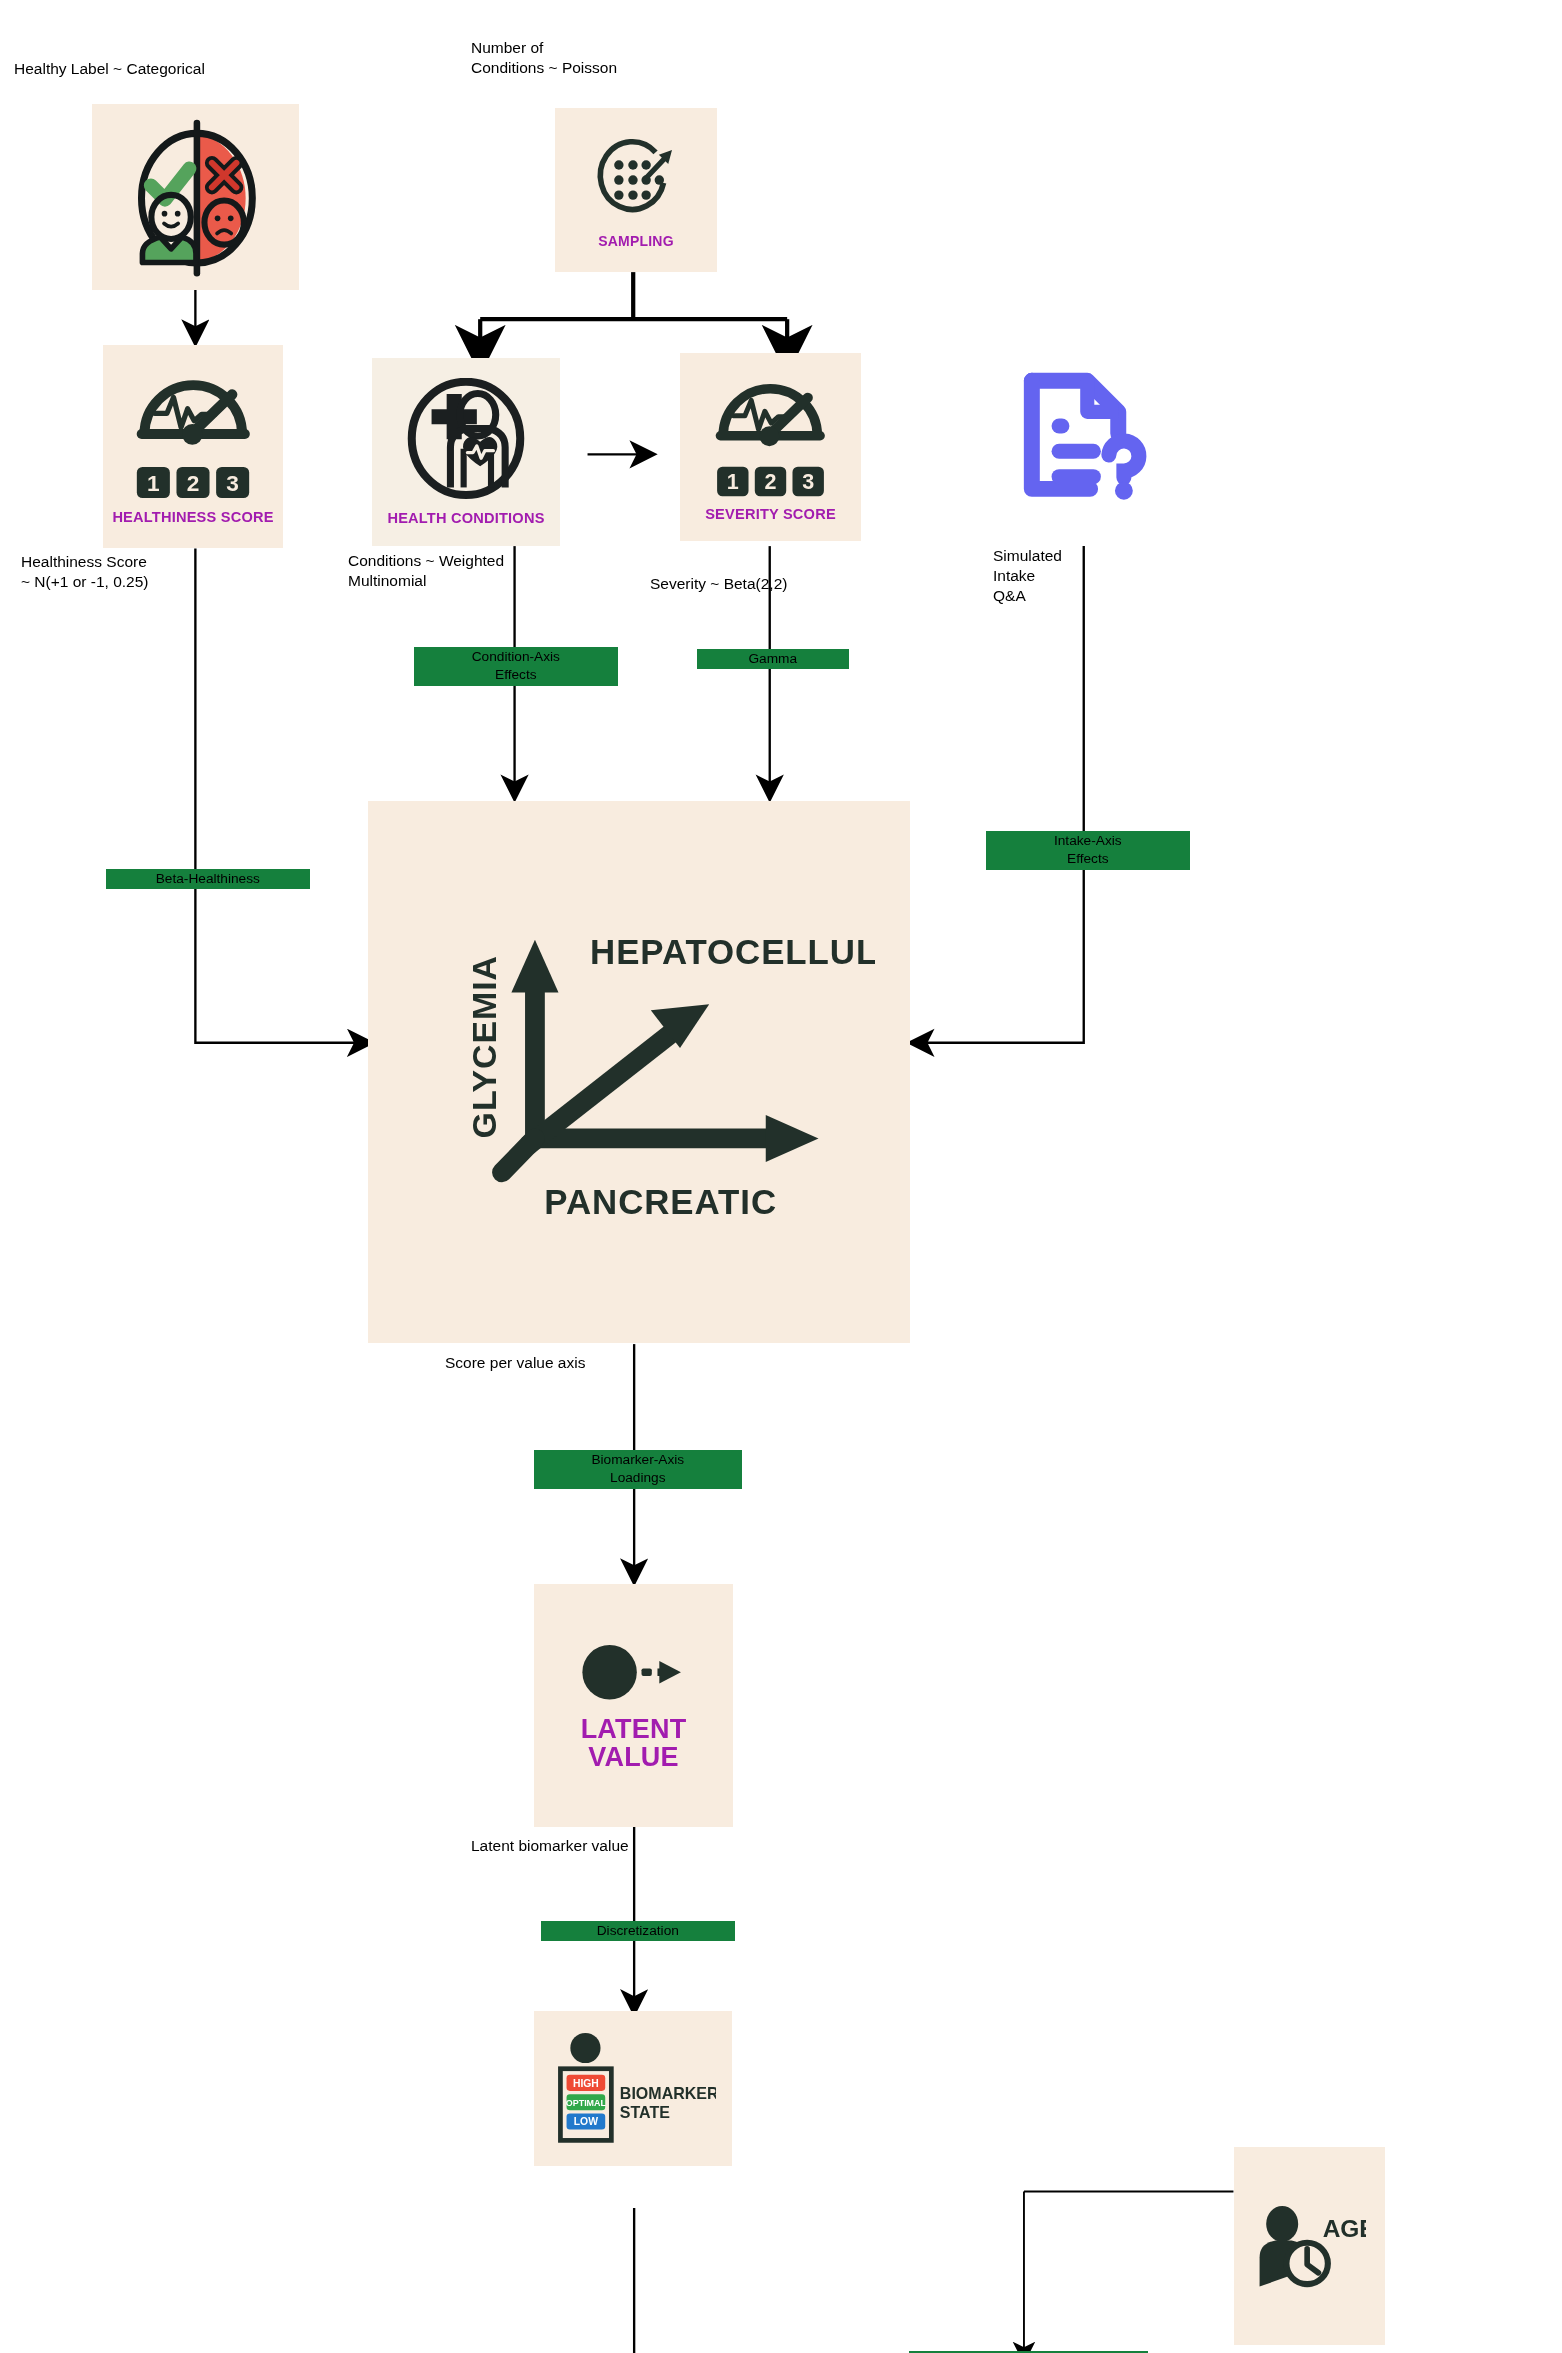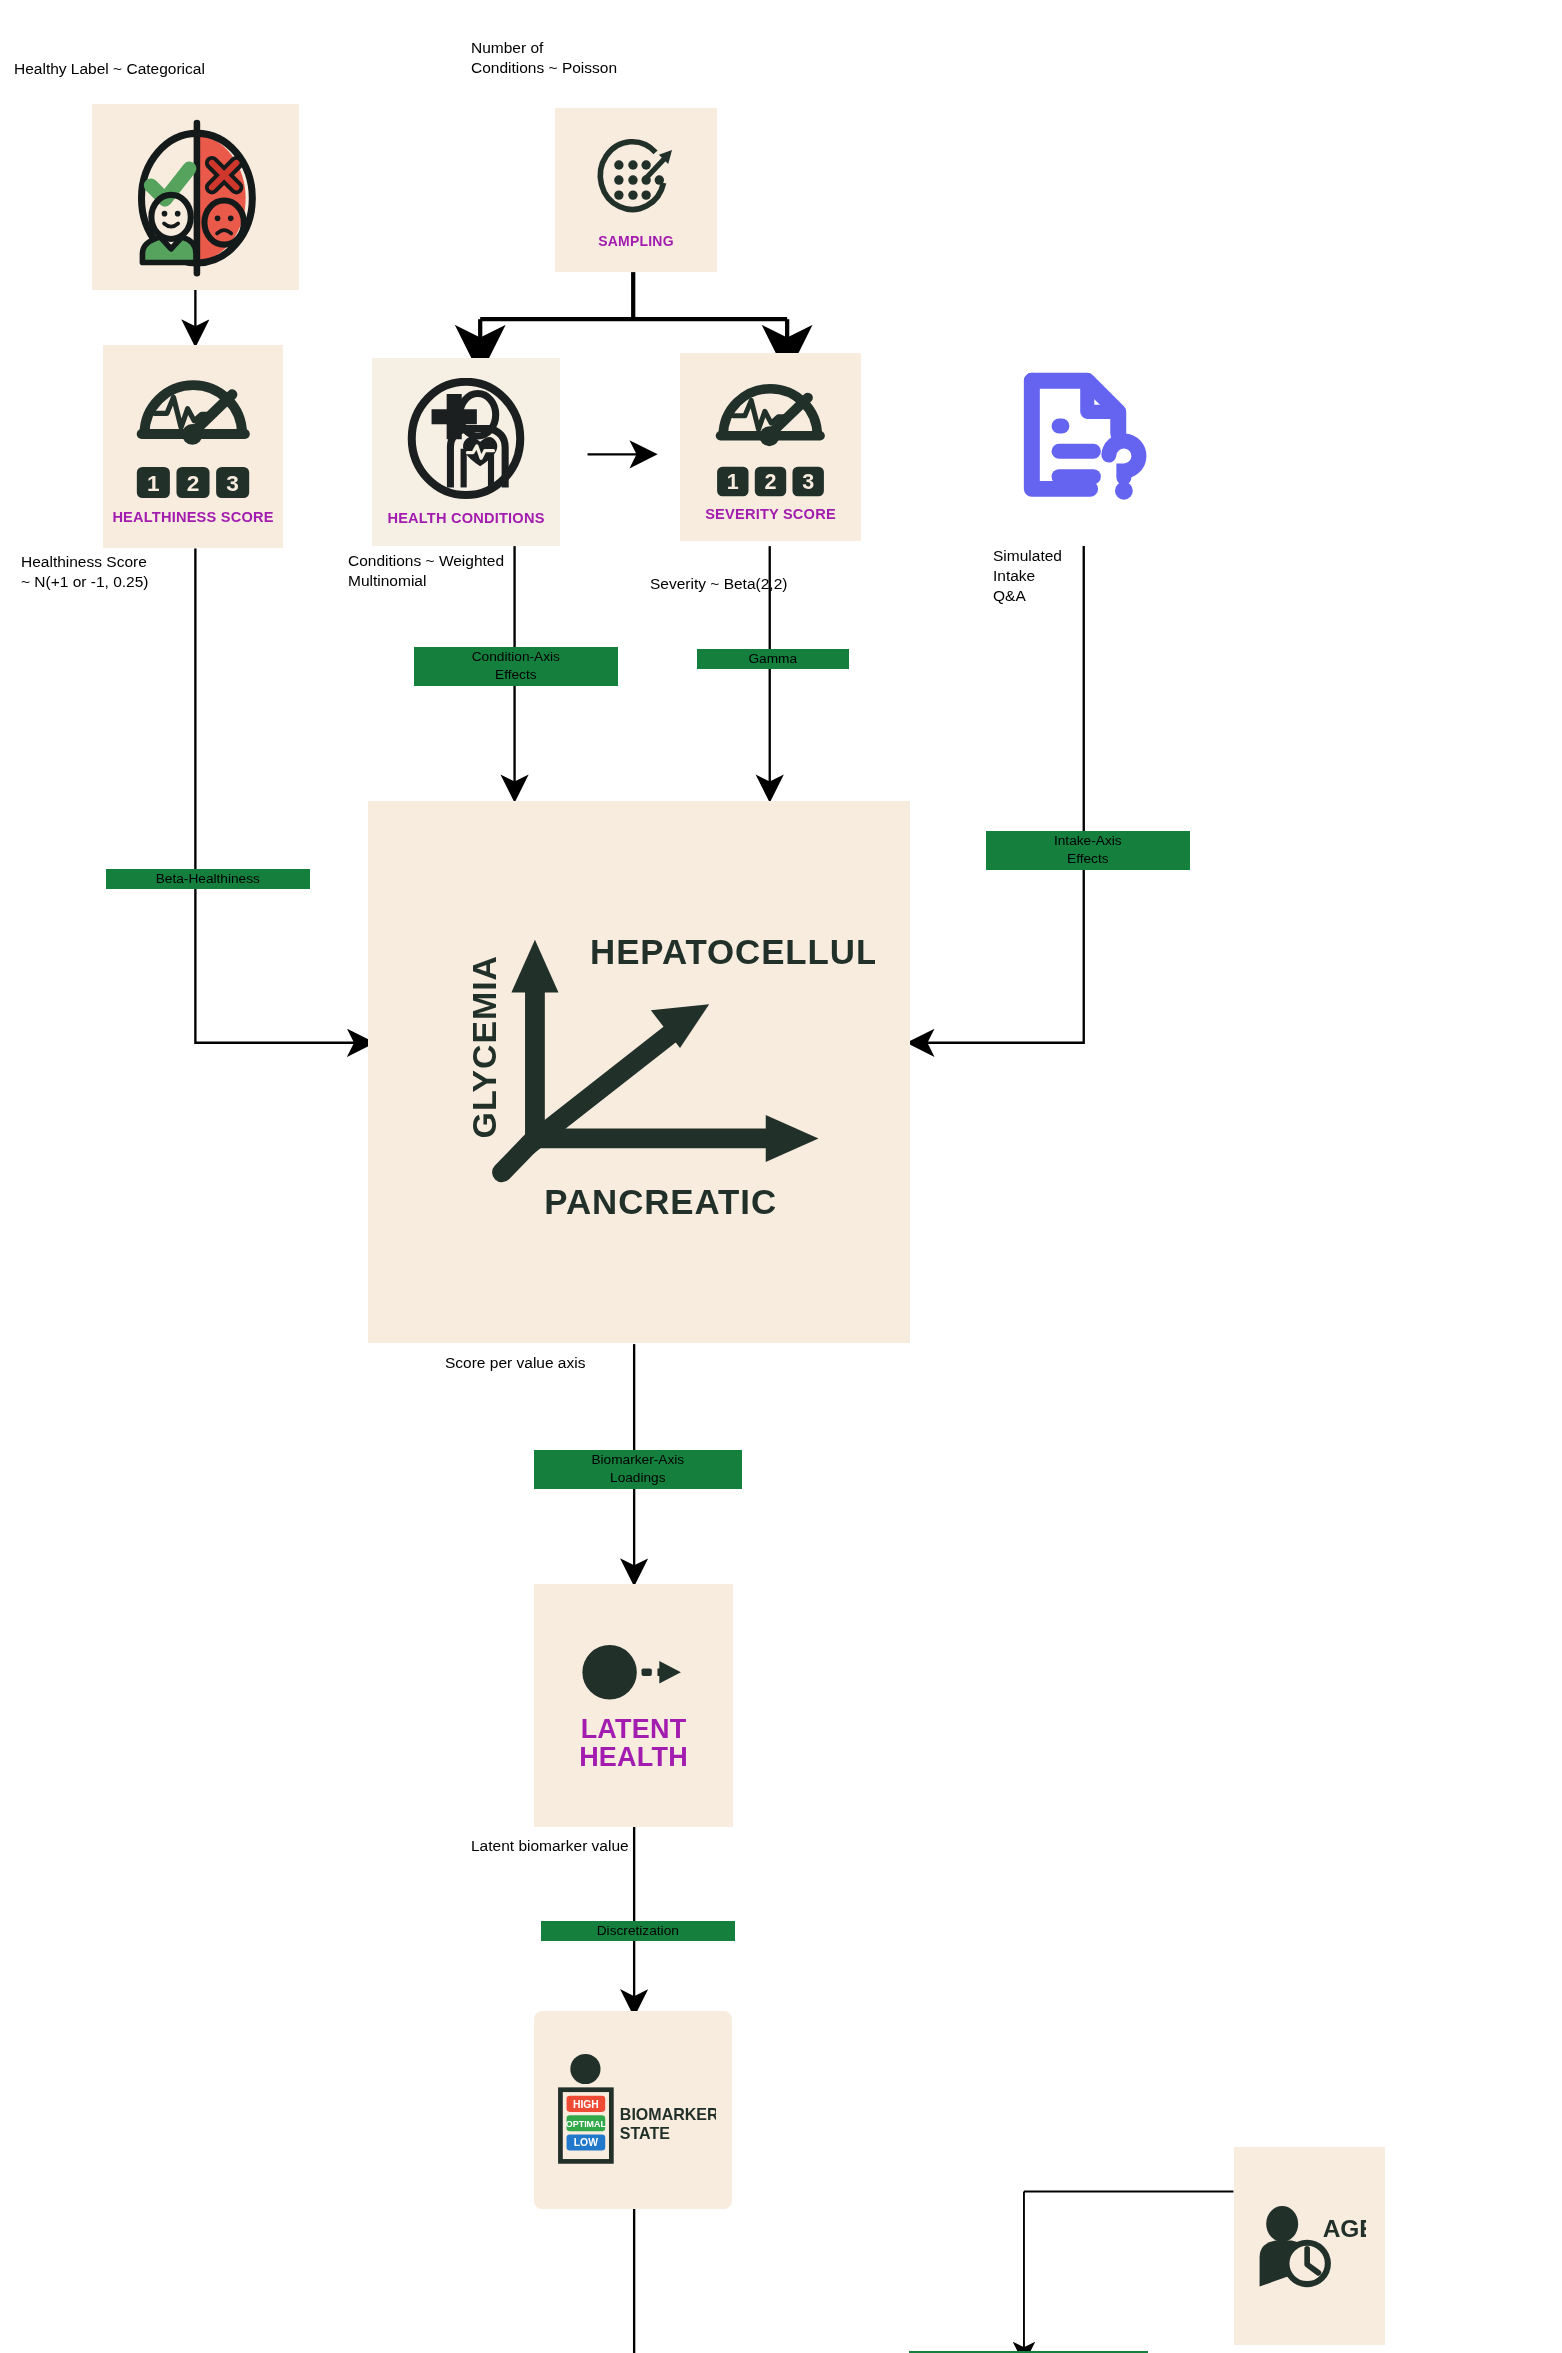--- a/index.html
+++ b/index.html
@@ -272,27 +272,27 @@
 Loadings</div>
 
   <div class="node" style="left:534px;top:1584px;width:199px;height:243px;">
     <svg width="122" height="64" viewBox="0 0 260 135">
       <circle cx="78" cy="68" r="58" fill="#22302a"></circle>
       <rect x="146" y="60" width="22" height="16" rx="4" fill="#22302a"></rect>
       <path d="M180,68 L186,68" stroke="#22302a" stroke-width="16"></path>
       <path d="M230,68 L184,44 L184,92 Z" fill="#22302a"></path>
     </svg>
     <div class="icon-label" style="font-size:27px;margin-top:11.3px;line-height:1.05;">LATENT
-HEALTH</div>
+VALUE</div>
   </div>
   <div class="caption" style="left:471px;top:1836px;width:330px;">Latent biomarker value</div>
 
   <div class="edge-label" style="left:541px;top:1921px;width:188px;">Discretization</div>
 
-  <div class="node" style="left:534px;top:2011px;width:198px;height:198px;flex-direction:row;justify-content:center;border-radius:8px;">
+  <div class="node" style="left:534px;top:2011px;width:198px;height:155px;flex-direction:row;justify-content:center;">
     <svg width="165" height="118" viewBox="0 0 350 250">
       <circle cx="73" cy="38" r="32" fill="#22302a"></circle>
       <rect x="20" y="82" width="108" height="152" fill="none" stroke="#22302a" stroke-width="10"></rect>
       <rect x="33" y="95" width="82" height="34" rx="7" fill="#ef4a34"></rect>
       <rect x="33" y="136" width="82" height="34" rx="7" fill="#31a84a"></rect>
       <rect x="33" y="177" width="82" height="34" rx="7" fill="#2279cc"></rect>
       <text x="74" y="120" font-family="Liberation Sans, sans-serif" font-weight="bold" font-size="22" fill="#fff" text-anchor="middle">HIGH</text>
       <text x="74" y="161" font-family="Liberation Sans, sans-serif" font-weight="bold" font-size="19" fill="#fff" text-anchor="middle">OPTIMAL</text>
       <text x="74" y="202" font-family="Liberation Sans, sans-serif" font-weight="bold" font-size="22" fill="#fff" text-anchor="middle">LOW</text>
       <text x="146" y="146" font-family="Liberation Sans, sans-serif" font-weight="bold" font-size="34" fill="#22302a">BIOMARKER</text>

